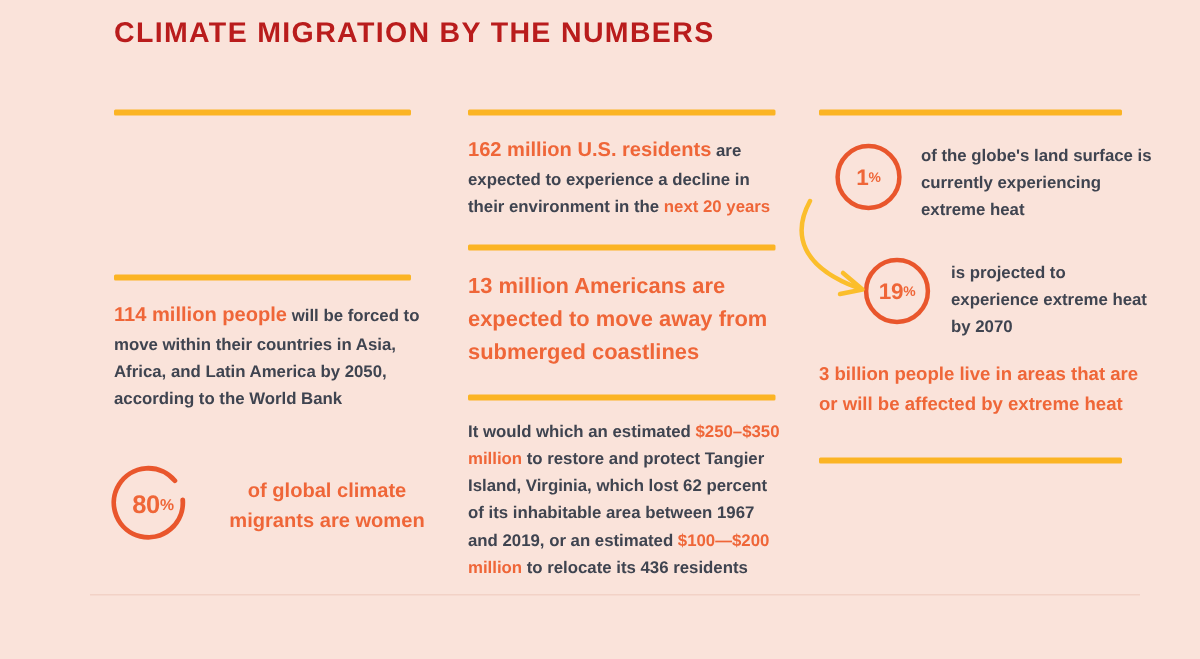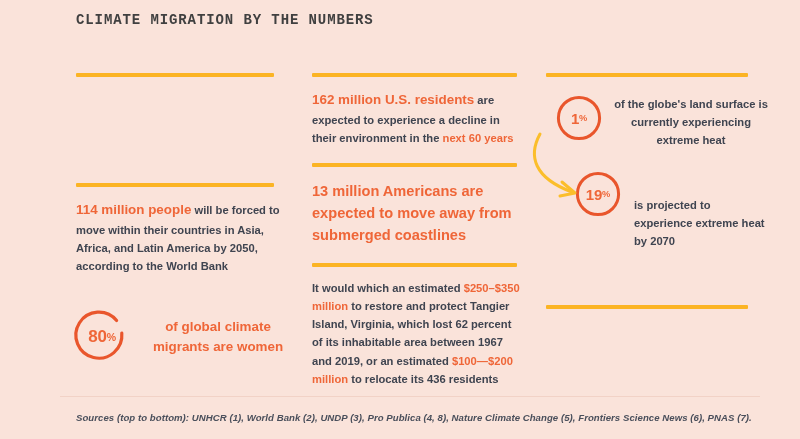--- a/index.html
+++ b/index.html
@@ -19,25 +19,25 @@
     width: 800px;
     height: 439px;
     background: #fae3da;
   }
 
   
   .title {
     position: absolute;
     left: 76px;
     top: 12px;
-    font-size: 14px;
+    font-size: 19px;
     font-weight: bold;
     letter-spacing: 0.9px;
-    color: #404040;
-    font-family: Liberation Mono, monospace;
+    color: #b91c1c;
+    font-family: Liberation Sans, sans-serif;
   }
 
   
   .col { position: absolute; top: 0; height: 439px; }
   .col-1 { left: 76px;  width: 208px; }
   .col-2 { left: 312px; width: 212px; }
   .col-3 { left: 546px; width: 222px; }
 
   
   .divider {
@@ -172,21 +172,21 @@
     </div>
 
     <div class="circ-text orange" style="left:72px; top:317px; width:140px;">of global climate migrants are women</div>
   </div>
 
   <div class="col col-2">
 
     <div class="divider" style="left:0; top:73px; width:205px;"></div>
 
     <div class="block" style="left:0; top:89px; width:210px;">
-      <span class="hl">162 million U.S. residents</span><span> are expected to experience a decline in their environment in the </span><span class="hl-small">next 60 years</span>
+      <span class="hl">162 million U.S. residents</span><span> are expected to experience a decline in their environment in the </span><span class="hl-small">next 20 years</span>
     </div>
 
     <div class="divider" style="left:0; top:163px; width:205px;"></div>
 
     <div class="stmt" style="left:0; top:180px; width:212px;">13 million Americans are expected to move away from submerged coastlines</div>
 
     <div class="divider" style="left:0; top:263px; width:205px;"></div>
 
     <div class="block" style="left:0; top:279px; width:208px;">
       <span>It would which an estimated </span><span class="hl-small">$250–$350 million</span><span> to restore and protect Tangier Island, Virginia, which lost </span><span class="dark-strong">62 percent of its inhabitable area</span><span> between 1967 and 2019, or an estimated </span><span class="hl-small">$100—$200 million</span><span> to relocate its 436 residents</span>
@@ -200,42 +200,42 @@
     <div class="circle-wrap" style="left:10px; top:95px; width:46px; height:46px;">
       <svg width="46" height="46" viewBox="0 0 46 46" aria-hidden="true">
         <circle cx="23" cy="23" r="20.6" fill="none" stroke="#e9562c" stroke-width="3"></circle>
       </svg>
       <div class="circle-label" style="font-size:15px;">
         <span>1</span>
           <span class="pct">%</span>
       </div>
     </div>
 
-    <div class="circ-text" style="left:68px; top:95px; width:154px;text-align:center;">of the globe's land surface is currently experiencing extreme heat</div>
+    <div class="circ-text" style="left:68px; top:95px; width:154px;">of the globe's land surface is currently experiencing extreme heat</div>
 
     <div class="circle-wrap" style="left:29px; top:171px; width:46px; height:46px;">
       <svg width="46" height="46" viewBox="0 0 46 46" aria-hidden="true">
         <circle cx="23" cy="23" r="20.6" fill="none" stroke="#e9562c" stroke-width="3"></circle>
       </svg>
       <div class="circle-label" style="font-size:15px;">
         <span>19</span>
           <span class="pct">%</span>
       </div>
     </div>
 
-    <div class="circ-text" style="left:88px; top:173px; width:138px;margin-top:23px;">is projected to experience extreme heat by 2070</div>
-
+    <div class="circ-text" style="left:88px; top:173px; width:138px;">is projected to experience extreme heat by 2070</div>
+
+    <div class="stmt small" style="left:0; top:240px; width:226px;">3 billion people live in areas that are or will be affected by extreme heat</div>
 
     <div class="divider" style="left:0; top:305px; width:202px;"></div>
 
   </div>
 
   <div class="arrow">
     <svg width="110" height="95" viewBox="0 0 110 95" aria-hidden="true">
       <path d="M20 14 C 8 36, 14 58, 52 72" fill="none" stroke="#fbbe2b" stroke-width="3" stroke-linecap="round"></path>
       <path d="M42 62 L 55 73 L 40 76" fill="none" stroke="#fbbe2b" stroke-width="3" stroke-linecap="round" stroke-linejoin="round"></path>
     </svg>
   </div>
 
   <div class="footer-rule"></div>
-  <div class="sources">Sources (top to bottom): UNHCR (1), World Bank (2), UNDP (3), Pro Publica (4, 8), Nature Climate Change (5), Frontiers Science News (6), PNAS (7).</div>
 
 </div>
 
 </body></html>

